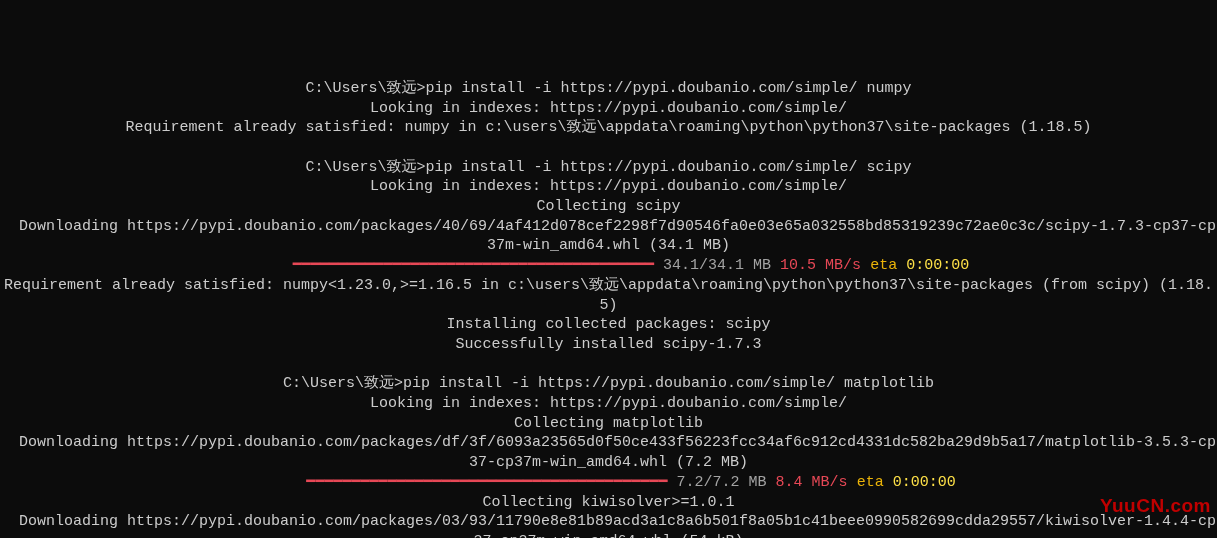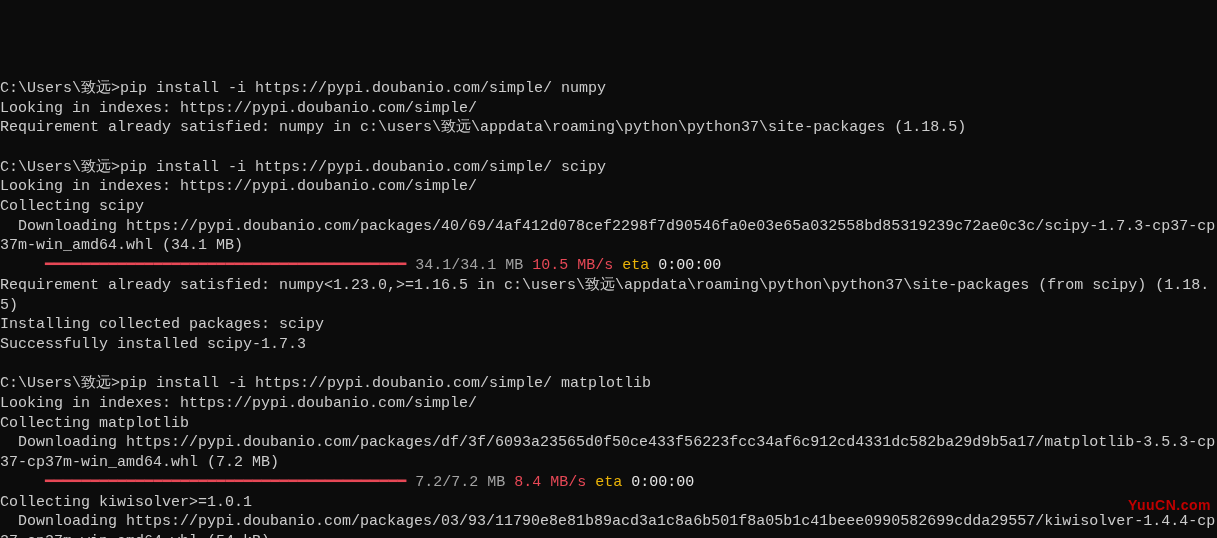--- a/index.html
+++ b/index.html
@@ -19,43 +19,44 @@
       white-space: pre-wrap;
       word-break: break-all;
       position: relative;
     }
     .terminal {
       padding: 0;
     }
     .line {
       white-space: pre-wrap;
       word-break: break-all;
+      text-align: center;
     }
     .green {
       color: #a3a3a3;
     }
     .red {
       color: #e74856;
     }
     .cyan {
-      color: #e5e5e5;
+      color: #fde047;
     }
     .white {
       color: #eab308;
     }
     .blank {
       height: 19.7px;
     }
     .watermark {
       position: absolute;
       right: 6px;
       bottom: 22px;
       color: #c00000;
       font-family: Arial, sans-serif;
-      font-size: 14px;
+      font-size: 19px;
       font-weight: bold;
       letter-spacing: 0.5px;
     }
   </style>
 </head>
 <body>
 
 
 
 <div class="terminal" id="terminal-root"><div class="line">C:\Users\致远&gt;pip install -i https://pypi.doubanio.com/simple/ numpy</div><div class="line">Looking in indexes: https://pypi.doubanio.com/simple/</div><div class="line">Requirement already satisfied: numpy in c:\users\致远\appdata\roaming\python\python37\site-packages (1.18.5)</div><div class="blank"></div><div class="line">C:\Users\致远&gt;pip install -i https://pypi.doubanio.com/simple/ scipy</div><div class="line">Looking in indexes: https://pypi.doubanio.com/simple/</div><div class="line">Collecting scipy</div><div class="line">  Downloading https://pypi.doubanio.com/packages/40/69/4af412d078cef2298f7d90546fa0e03e65a032558bd85319239c72ae0c3c/scipy-1.7.3-cp37-cp37m-win_amd64.whl (34.1 MB)</div><div class="line"><span class="red">     ━━━━━━━━━━━━━━━━━━━━━━━━━━━━━━━━━━━━━━━━ </span><span class="green">34.1/34.1 MB</span><span class="red"> 10.5 MB/s</span><span class="white"> eta </span><span class="cyan">0:00:00</span></div><div class="line">Requirement already satisfied: numpy&lt;1.23.0,&gt;=1.16.5 in c:\users\致远\appdata\roaming\python\python37\site-packages (from scipy) (1.18.5)</div><div class="line">Installing collected packages: scipy</div><div class="line">Successfully installed scipy-1.7.3</div><div class="blank"></div><div class="line">C:\Users\致远&gt;pip install -i https://pypi.doubanio.com/simple/ matplotlib</div><div class="line">Looking in indexes: https://pypi.doubanio.com/simple/</div><div class="line">Collecting matplotlib</div><div class="line">  Downloading https://pypi.doubanio.com/packages/df/3f/6093a23565d0f50ce433f56223fcc34af6c912cd4331dc582ba29d9b5a17/matplotlib-3.5.3-cp37-cp37m-win_amd64.whl (7.2 MB)</div><div class="line"><span class="red">     ━━━━━━━━━━━━━━━━━━━━━━━━━━━━━━━━━━━━━━━━ </span><span class="green">7.2/7.2 MB</span><span class="red"> 8.4 MB/s</span><span class="white"> eta </span><span class="cyan">0:00:00</span></div><div class="line">Collecting kiwisolver&gt;=1.0.1</div><div class="line">  Downloading https://pypi.doubanio.com/packages/03/93/11790e8e81b89acd3a1c8a6b501f8a05b1c41beee0990582699cdda29557/kiwisolver-1.4.4-cp37-cp37m-win_amd64.whl (54 kB)</div></div>

